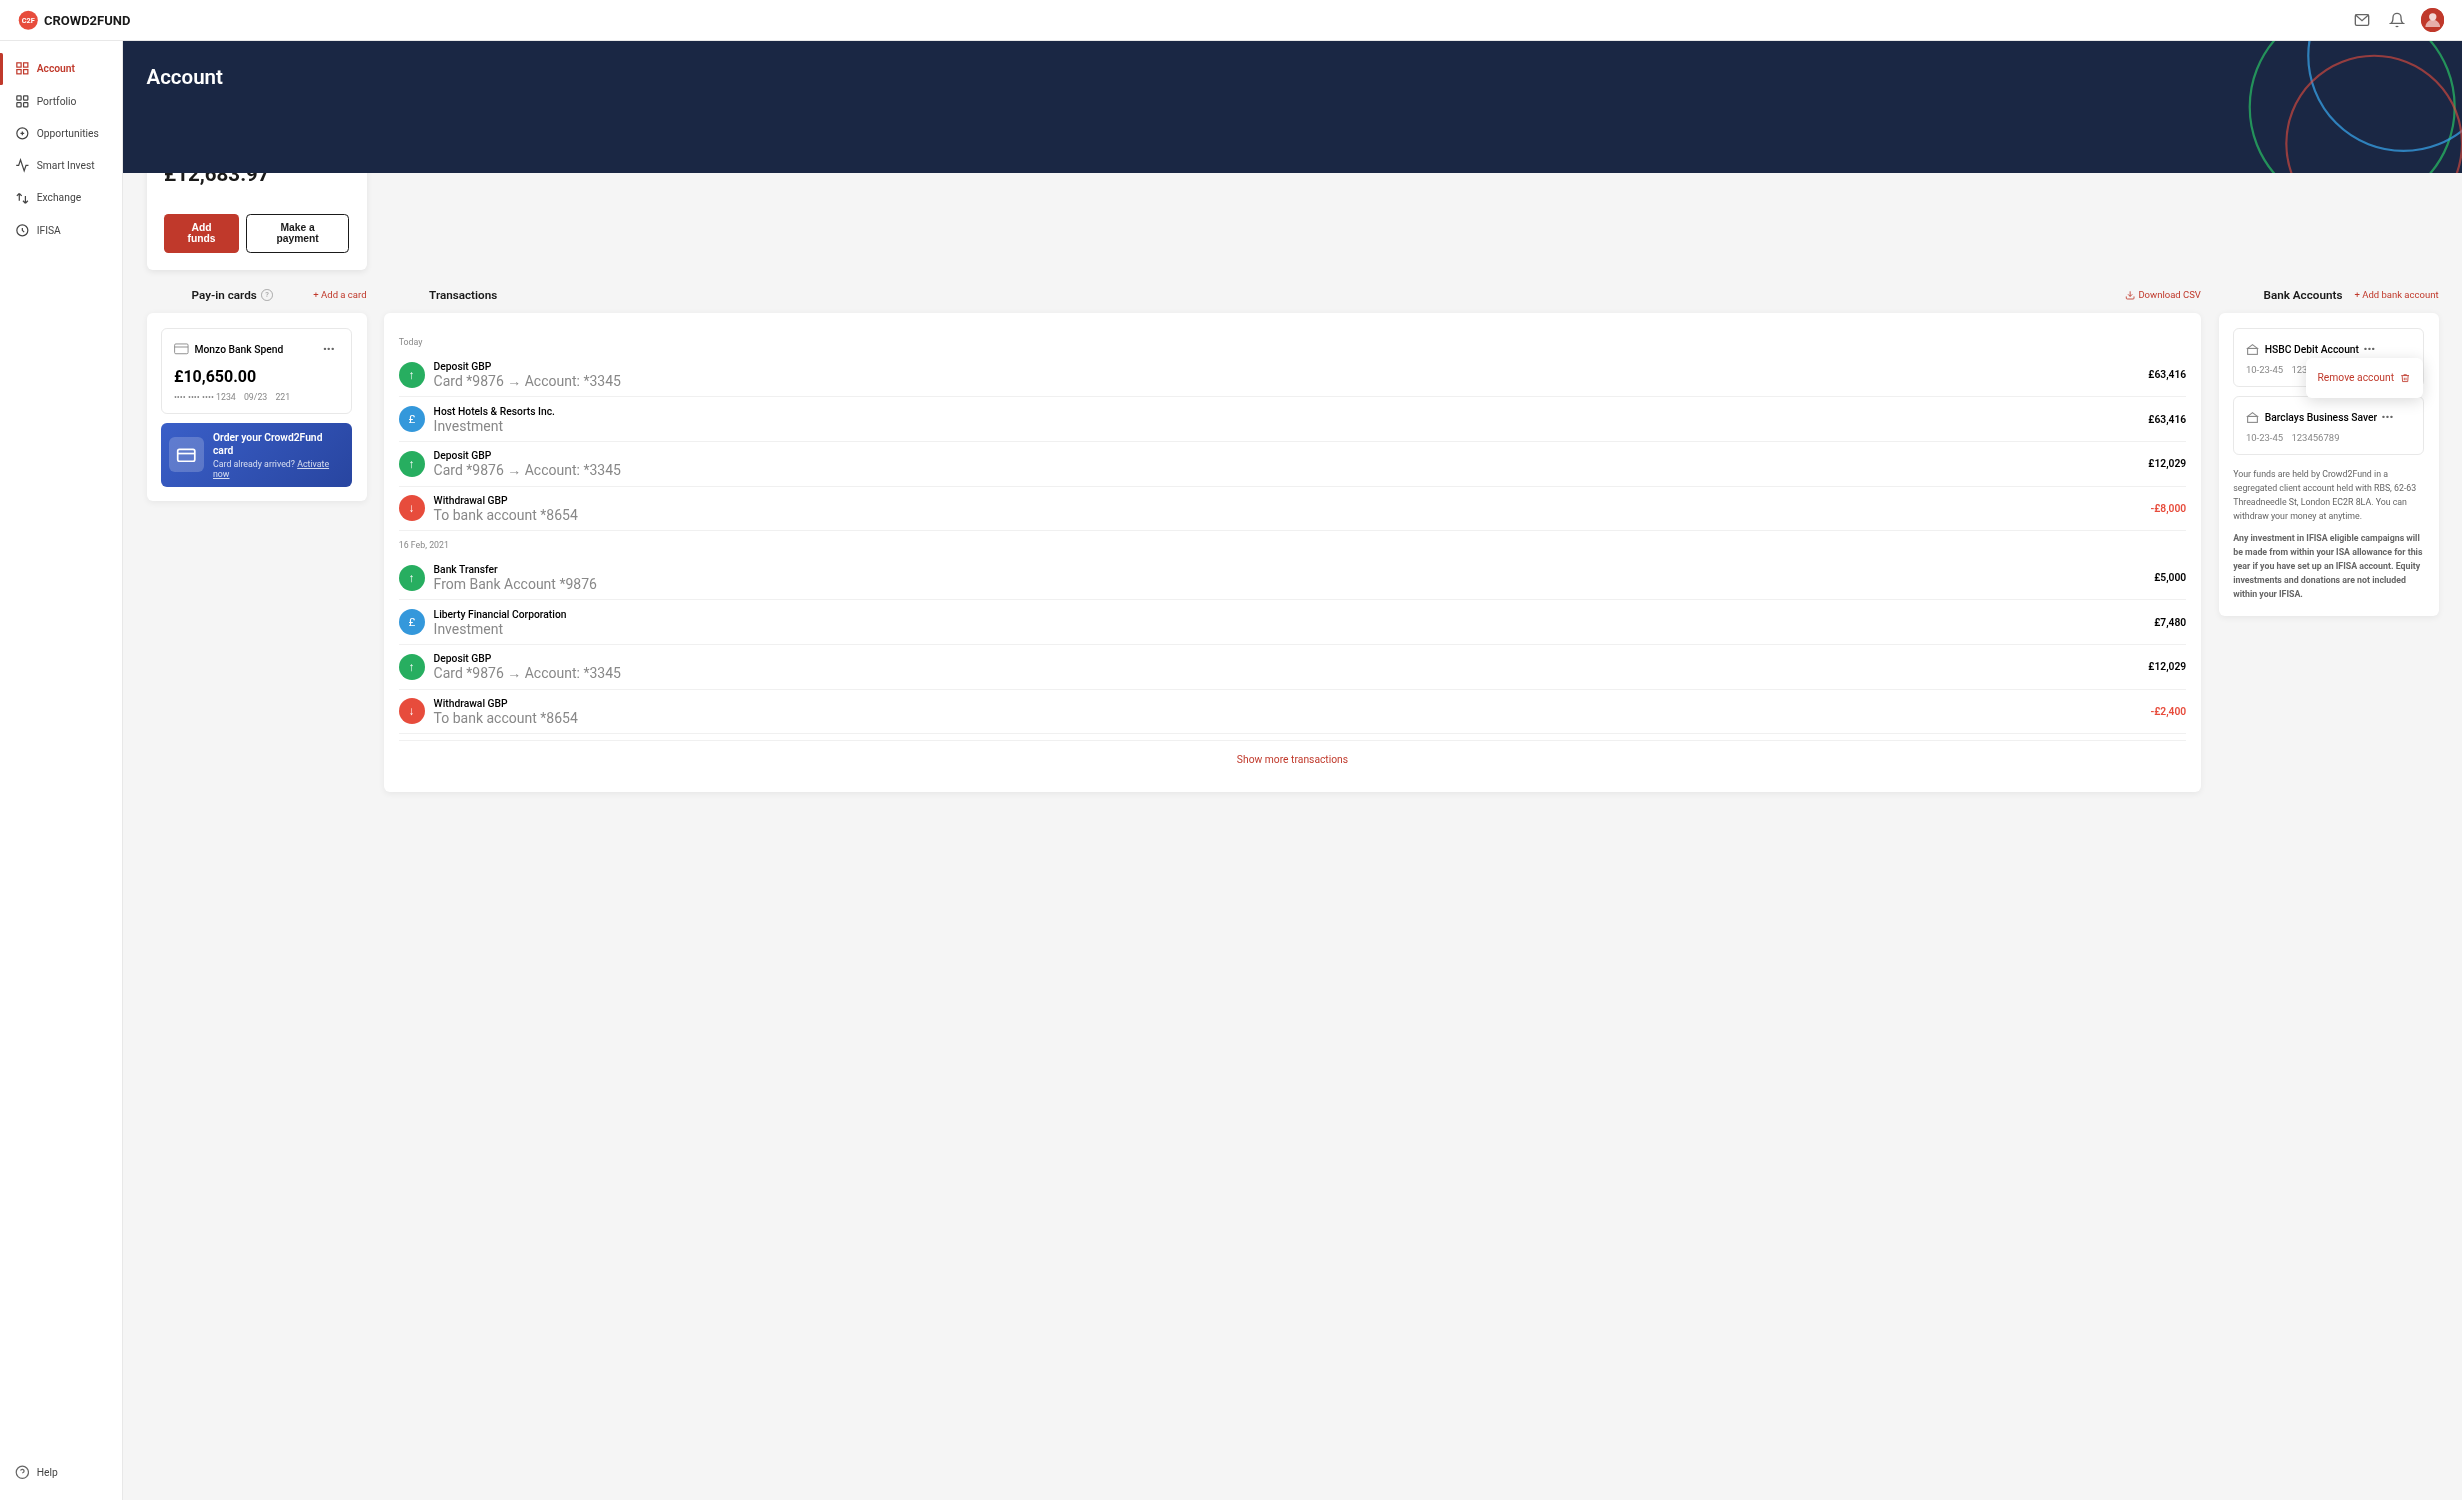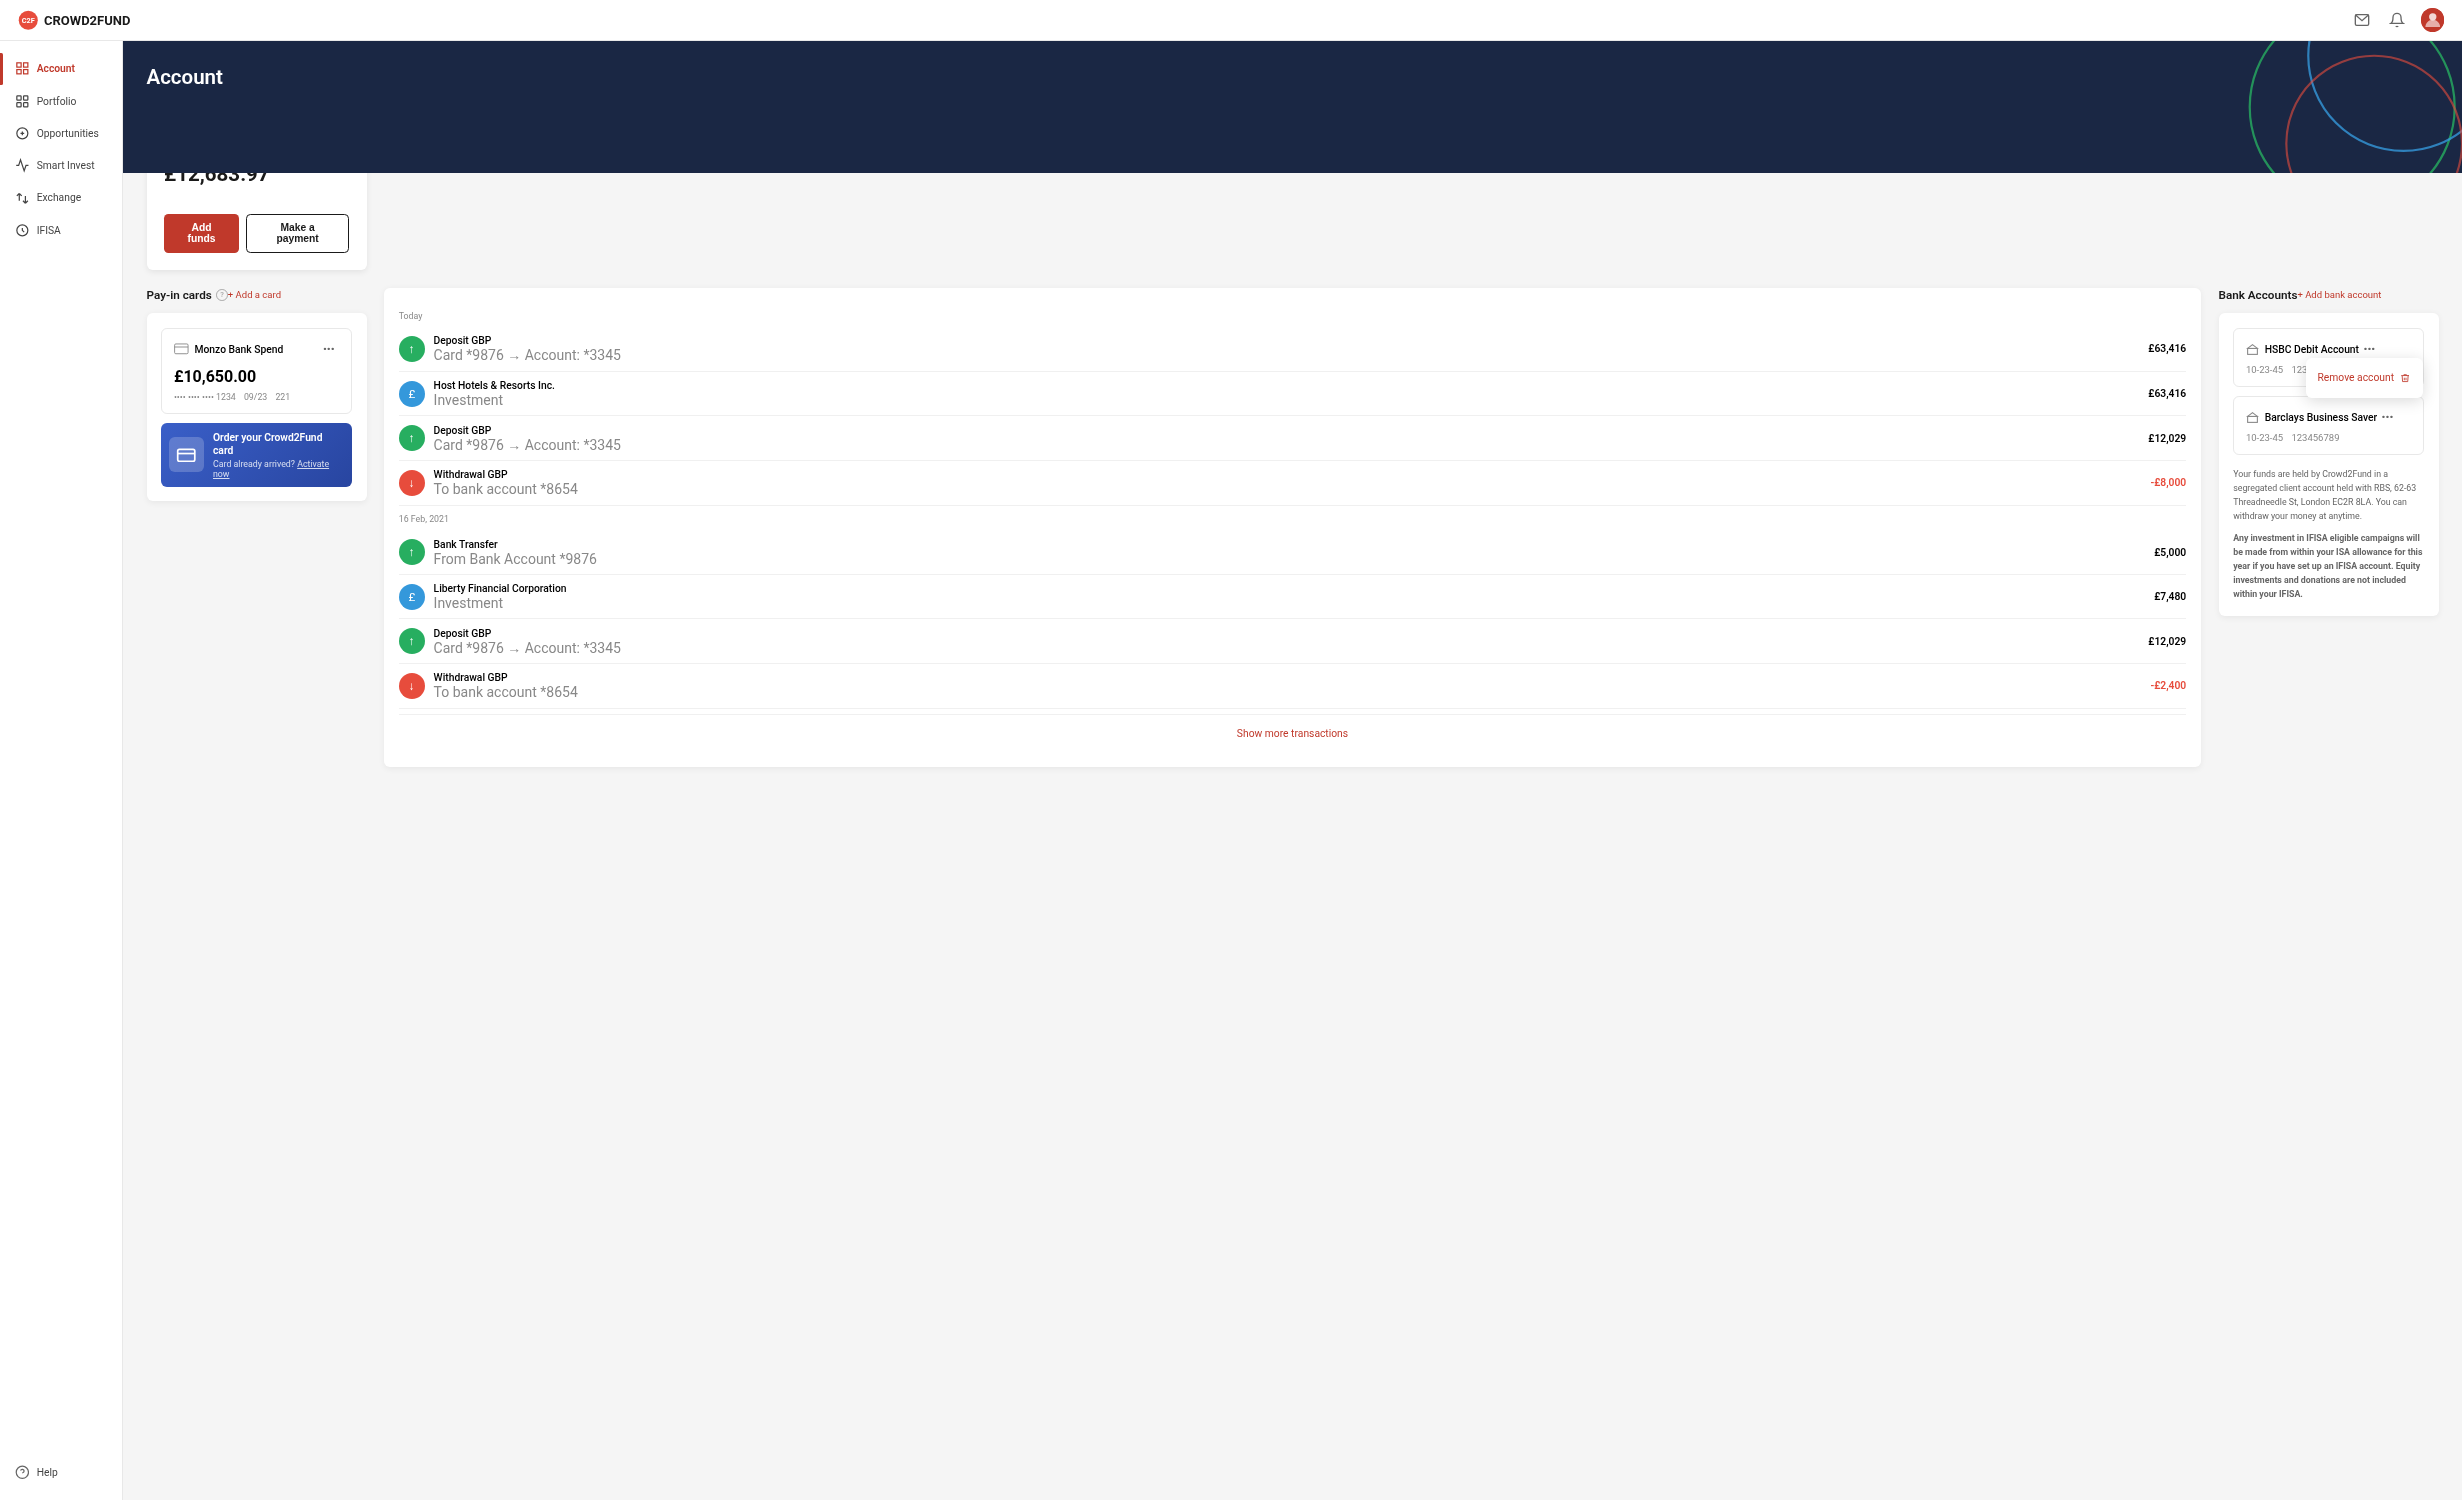--- a/index.html
+++ b/index.html
@@ -202,22 +202,23 @@
     .three-col {
       display: grid;
       grid-template-columns: 220px 1fr 220px;
       gap: 17.6px;
     }
 
     
     .section-header {
       display: flex;
       align-items: center;
-      justify-content: flex-start;
+      justify-content: space-between;
       margin-bottom: 11.7px;
+      margin-left: 45px;
     }
     .section-title {
       font-size: 11.7px;
       font-weight: 600;
       color: #1a1a1a;
       display: flex;
       align-items: center;
       gap: 4.4px;
     }
     .section-action {
@@ -604,20 +605,31 @@
                 <div class="promo-sub">
                   <span>Card already arrived?</span>
                   <a class="promo-link">Activate now</a>
                 </div>
               </div>
             </div>
           </div>
         </div>
 
         <div>
+          <div class="section-header">
+            <div class="section-title">Transactions</div>
+            <a class="section-action">
+              <svg width="10.3" height="10.3" viewBox="0 0 24 24" fill="none" stroke="#c0392b" stroke-width="2">
+                <path d="M21 15v4a2 2 0 0 1-2 2H5a2 2 0 0 1-2-2v-4"></path>
+                  <polyline points="7 10 12 15 17 10"></polyline>
+                  <line x1="12" y1="15" x2="12" y2="3"></line>
+              </svg>
+              <span>Download CSV</span>
+            </a>
+          </div>
           <div class="transactions-panel">
 
             <div class="date-group-label">Today</div>
 
             <div class="tx-item">
               <div class="tx-left">
                 <div class="tx-icon green">↑</div>
                 <div>
                   <div class="tx-name">Deposit GBP</div>
                   <div class="tx-sub">Card *9876 → Account: *3345</div>

